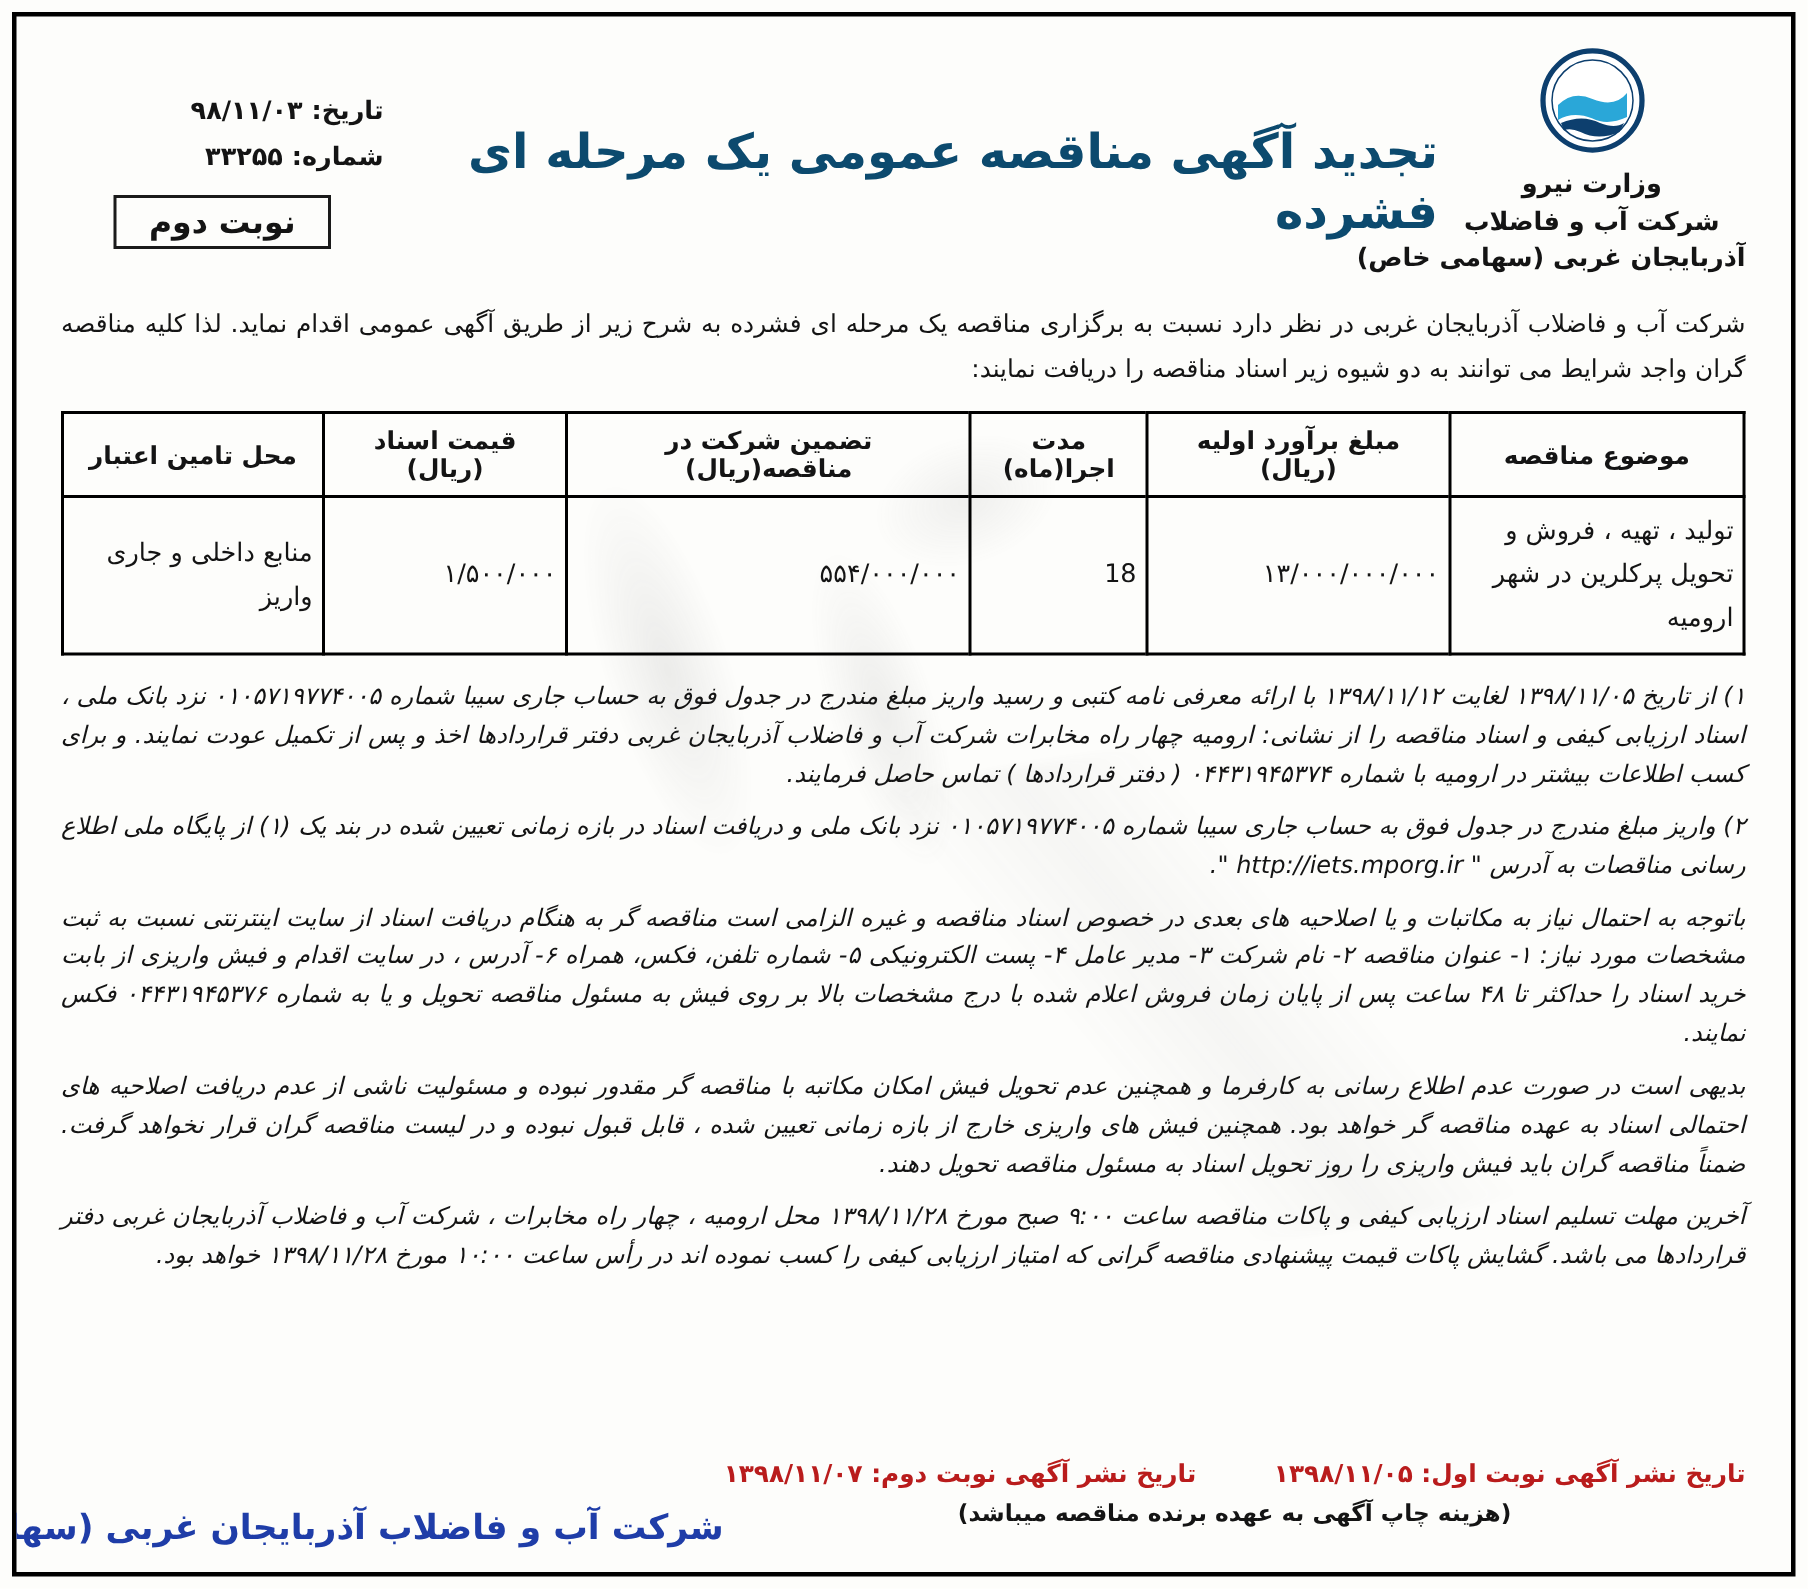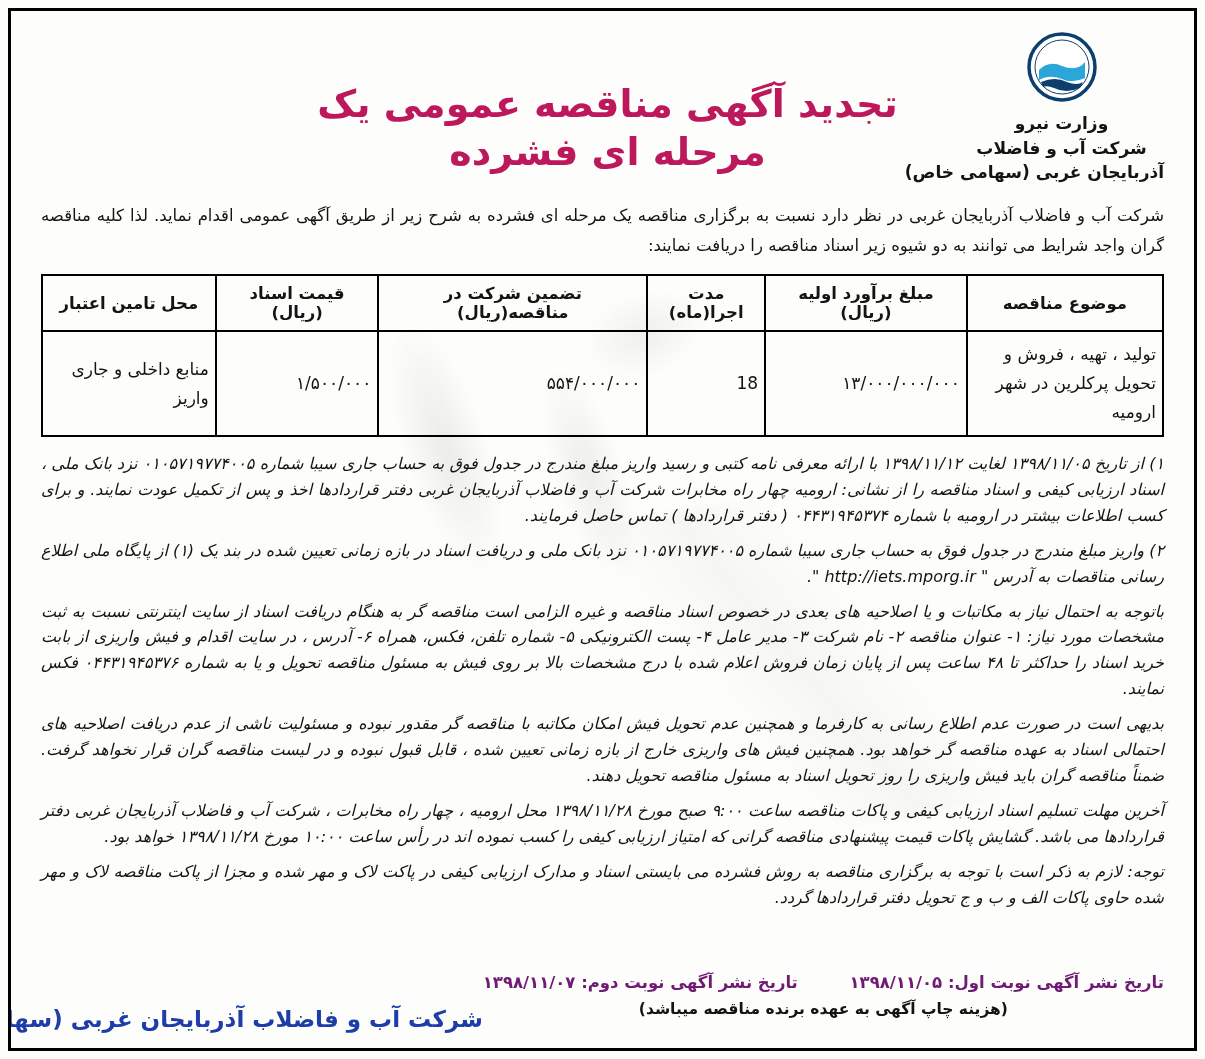--- a/index.html
+++ b/index.html
@@ -53,25 +53,25 @@
     z-index: 1;
     display: grid;
     grid-template-columns: 205px 1fr 215px;
     align-items: start;
     min-height: 168px;
   }
   .org-block { text-align: center; padding-top: 2px; }
   .logo-wrap { display: flex; justify-content: center; margin-bottom: 4px; }
   .org-line { font-weight: bold; font-size: 17px; line-height: 1.45; white-space: nowrap; }
   .title-block {
-    text-align: center;
+    text-align: right;
     padding-top: 52px;
-    color: #be185d;
-    font-weight: bold;
-    font-size: 38px;
+    color: #0c4a6e;
+    font-weight: bold;
+    font-size: 32px;
     line-height: 1.25;
   }
   .meta-block { padding-top: 30px; text-align: right; }
   .meta-line { font-weight: bold; font-size: 17px; line-height: 1.8; white-space: nowrap; }
   .round-badge-wrap { text-align: center; margin-top: 10px; }
   .round-badge {
     display: inline-block;
     border: 2px solid #1a1a1a;
     padding: 4px 22px;
     font-weight: bold;
@@ -110,21 +110,21 @@
   .bottom {
     position: relative;
     z-index: 1;
     margin-top: auto;
     display: flex;
     justify-content: space-between;
     align-items: flex-end;
   }
   .dates-block { margin-bottom: 16px; text-align: right; }
   .dates-line {
-    color: #701a75;
+    color: #b91c1c;
     font-weight: bold;
     font-size: 16.5px;
     white-space: nowrap;
   }
   .dates-line .date-span + .date-span { margin-right: 46px; }
   .cost-note {
     margin-top: 8px;
     font-size: 15.5px;
     font-weight: bold;
     text-align: center;
@@ -159,20 +159,27 @@
             </svg>
           </span>
         </div>
         <div class="org-line">وزارت نیرو</div>
         <div class="org-line">شرکت آب و فاضلاب</div>
         <div class="org-line">آذربایجان غربی (سهامی خاص)</div>
       </div>
 
       <div class="title-block">تجدید آگهی مناقصه عمومی یک مرحله ای فشرده</div>
 
+      <div class="meta-block">
+        <div class="meta-line">تاریخ: ۹۸/۱۱/۰۳</div>
+        <div class="meta-line">شماره: ۳۳۲۵۵</div>
+        <div class="round-badge-wrap">
+          <span class="round-badge">نوبت دوم</span>
+        </div>
+      </div>
 
     </div>
 
     <p class="intro">شرکت آب و فاضلاب آذربایجان غربی در نظر دارد نسبت به برگزاری مناقصه یک مرحله ای فشرده به شرح زیر از طریق آگهی عمومی اقدام نماید. لذا کلیه مناقصه گران واجد شرایط می توانند به دو شیوه زیر اسناد مناقصه را دریافت نمایند:</p>
 
     <table class="tender">
       <colgroup>
         <col style="width:17.5%">
           <col style="width:18%">
           <col style="width:10.5%">
@@ -201,21 +208,20 @@
         </tr>
       </tbody>
     </table>
 
     <div class="paragraphs">
       <div class="para">۱) از تاریخ ۱۳۹۸/۱۱/۰۵ لغایت ۱۳۹۸/۱۱/۱۲ با ارائه معرفی نامه کتبی و رسید واریز مبلغ مندرج در جدول فوق به حساب جاری سیبا شماره ۰۱۰۵۷۱۹۷۷۴۰۰۵ نزد بانک ملی ، اسناد ارزیابی کیفی و اسناد مناقصه را از نشانی: ارومیه چهار راه مخابرات شرکت آب و فاضلاب آذربایجان غربی دفتر قراردادها اخذ و پس از تکمیل عودت نمایند. و برای کسب اطلاعات بیشتر در ارومیه با شماره ۰۴۴۳۱۹۴۵۳۷۴ ( دفتر قراردادها ) تماس حاصل فرمایند.</div>
       <div class="para">۲) واریز مبلغ مندرج در جدول فوق به حساب جاری سیبا شماره ۰۱۰۵۷۱۹۷۷۴۰۰۵ نزد بانک ملی و دریافت اسناد در بازه زمانی تعیین شده در بند یک (۱) از پایگاه ملی اطلاع رسانی مناقصات به آدرس " http://iets.mporg.ir ".</div>
       <div class="para">باتوجه به احتمال نیاز به مکاتبات و یا اصلاحیه های بعدی در خصوص اسناد مناقصه و غیره الزامی است مناقصه گر به هنگام دریافت اسناد از سایت اینترنتی نسبت به ثبت مشخصات مورد نیاز: ۱- عنوان مناقصه ۲- نام شرکت ۳- مدیر عامل ۴- پست الکترونیکی ۵- شماره تلفن، فکس، همراه ۶- آدرس ، در سایت اقدام و فیش واریزی از بابت خرید اسناد را حداکثر تا ۴۸ ساعت پس از پایان زمان فروش اعلام شده با درج مشخصات بالا بر روی فیش به مسئول مناقصه تحویل و یا به شماره ۰۴۴۳۱۹۴۵۳۷۶ فکس نمایند.</div>
       <div class="para">بدیهی است در صورت عدم اطلاع رسانی به کارفرما و همچنین عدم تحویل فیش امکان مکاتبه با مناقصه گر مقدور نبوده و مسئولیت ناشی از عدم دریافت اصلاحیه های احتمالی اسناد به عهده مناقصه گر خواهد بود. همچنین فیش های واریزی خارج از بازه زمانی تعیین شده ، قابل قبول نبوده و در لیست مناقصه گران قرار نخواهد گرفت. ضمناً مناقصه گران باید فیش واریزی را روز تحویل اسناد به مسئول مناقصه تحویل دهند.</div>
       <div class="para">آخرین مهلت تسلیم اسناد ارزیابی کیفی و پاکات مناقصه ساعت ۹:۰۰ صبح مورخ ۱۳۹۸/۱۱/۲۸ محل ارومیه ، چهار راه مخابرات ، شرکت آب و فاضلاب آذربایجان غربی دفتر قراردادها می باشد. گشایش پاکات قیمت پیشنهادی مناقصه گرانی که امتیاز ارزیابی کیفی را کسب نموده اند در رأس ساعت ۱۰:۰۰ مورخ ۱۳۹۸/۱۱/۲۸ خواهد بود.</div>
-      <div class="para">توجه: لازم به ذکر است با توجه به برگزاری مناقصه به روش فشرده می بایستی اسناد و مدارک ارزیابی کیفی در پاکت لاک و مهر شده و مجزا از پاکت مناقصه لاک و مهر شده حاوی پاکات الف و ب و ج تحویل دفتر قراردادها گردد.</div>
     </div>
 
     <div class="bottom">
       <div class="dates-block">
         <div class="dates-line">
           <span class="date-span">تاریخ نشر آگهی نوبت اول: ۱۳۹۸/۱۱/۰۵</span>
           <span class="date-span">تاریخ نشر آگهی نوبت دوم: ۱۳۹۸/۱۱/۰۷</span>
         </div>
         <div class="cost-note">(هزینه چاپ آگهی به عهده برنده مناقصه میباشد)</div>
       </div>

